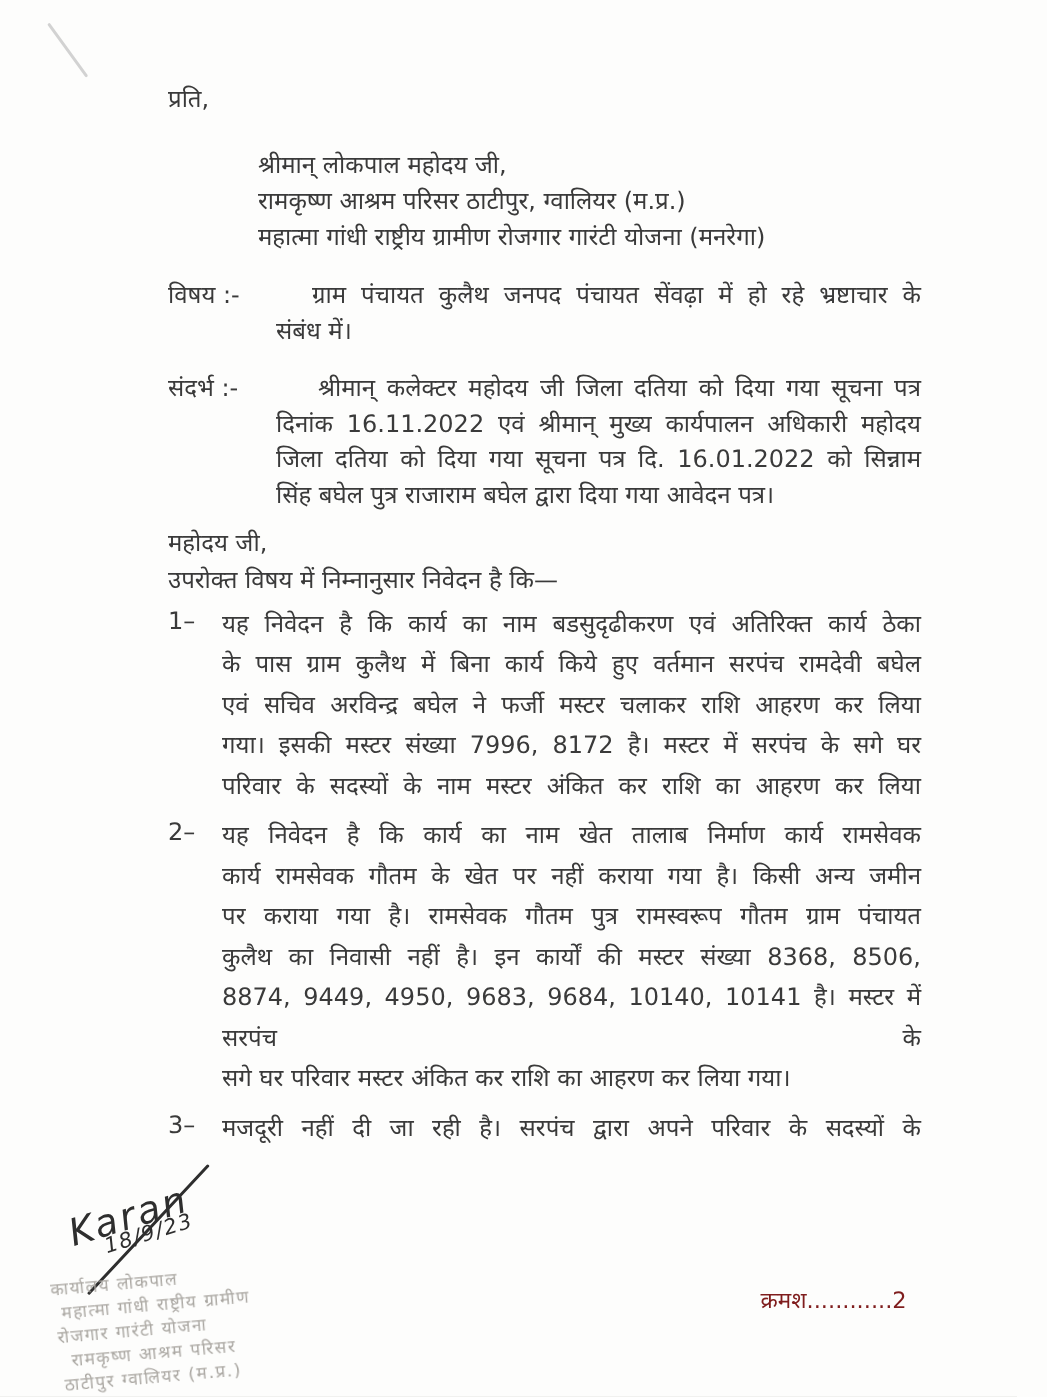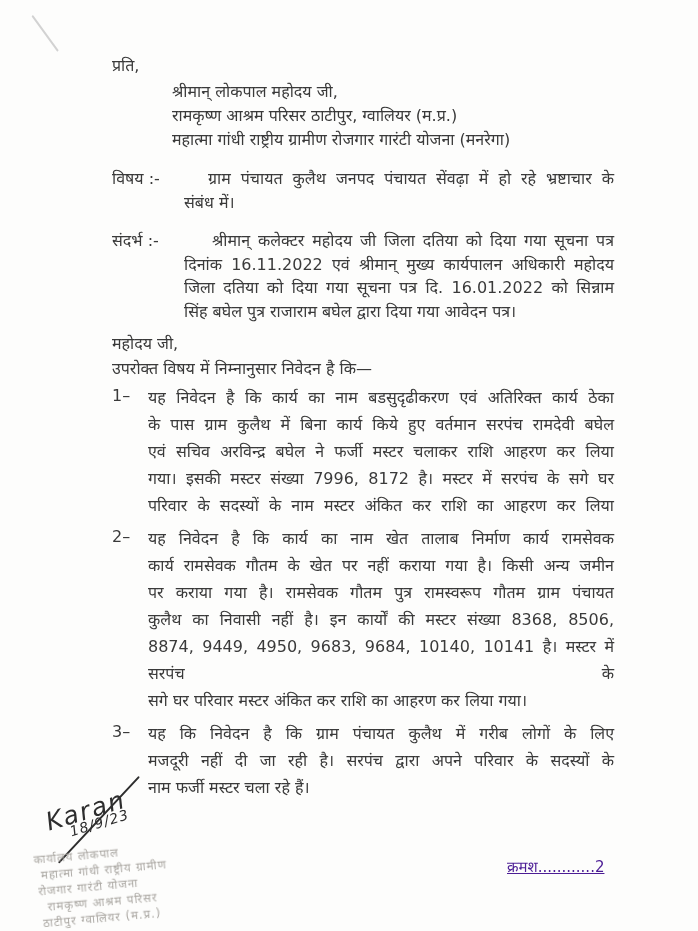--- a/index.html
+++ b/index.html
@@ -12,40 +12,40 @@
     color:#3a3a3a;
     overflow:hidden;
   }
   .content{
     position:absolute;left:112px;top:54px;width:502px;
     font-size:16px;line-height:24px;
   }
   .ln{min-height:24px;}
   .j{text-align:justify;text-align-last:justify;}
   
-  .to-label{margin-bottom:2px;}
+  .to-label{margin-bottom:20px;}
   .to-lines{margin-left:60px;line-height:24px;}
   
   .hang{position:relative;padding-left:36px;margin-top:15px;}
   .hang .blk-label{position:absolute;left:0;top:0;}
   .hang .first{padding-left:24px;}
   .hang-ref .first{padding-left:28px;}
   .hang .ln{line-height:23.5px;min-height:23.5px;margin-left:36px;}
   .salutation{margin-top:9px;}
   .intro{margin-top:1px;}
   
   .point{display:flex;margin-top:6px;}
   .pnum{flex:0 0 36px;}
   .plines{flex:1;}
   .point .ln{line-height:27px;min-height:27px;}
   .point1{margin-top:3px;}
   
   .continuation{
     position:absolute;left:507px;top:856px;
-    font-size:15px;color:#4c1d95;text-decoration:underline;
+    font-size:15px;color:#7f1d1d;
   }
   .signature{
     position:absolute;left:46px;top:796px;
     transform:rotate(-17deg);
     color:#2e2e2e;font-style:italic;
   }
   .sig-name{display:block;font-size:25px;letter-spacing:2px;}
   .sig-date{display:block;font-size:14px;margin:-7px 0 0 20px;letter-spacing:1px;}
   .sig-stroke{
     position:absolute;left:-8px;top:26px;width:118px;height:2px;
@@ -120,23 +120,21 @@
         <div class="ln j">पर कराया गया है। रामसेवक गौतम पुत्र रामस्वरूप गौतम ग्राम पंचायत</div>
         <div class="ln j">कुलैथ का निवासी नहीं है। इन कार्यों की मस्टर संख्या 8368, 8506,</div>
         <div class="ln j">8874, 9449, 4950, 9683, 9684, 10140, 10141 है। मस्टर में सरपंच के</div>
         <div class="ln">सगे घर परिवार मस्टर अंकित कर राशि का आहरण कर लिया गया।</div>
       </div>
     </div>
 
     <div class="point">
       <div class="pnum">3–</div>
       <div class="plines">
-        <div class="ln j">यह कि निवेदन है कि ग्राम पंचायत कुलैथ में गरीब लोगों के लिए</div>
         <div class="ln j">मजदूरी नहीं दी जा रही है। सरपंच द्वारा अपने परिवार के सदस्यों के</div>
-        <div class="ln">नाम फर्जी मस्टर चला रहे हैं।</div>
       </div>
     </div>
 
   </div>
 
   <div class="signature">
     <span class="sig-name">Karan</span>
     <span class="sig-date">18/9/23</span>
     <span class="sig-stroke"></span>
   </div>

